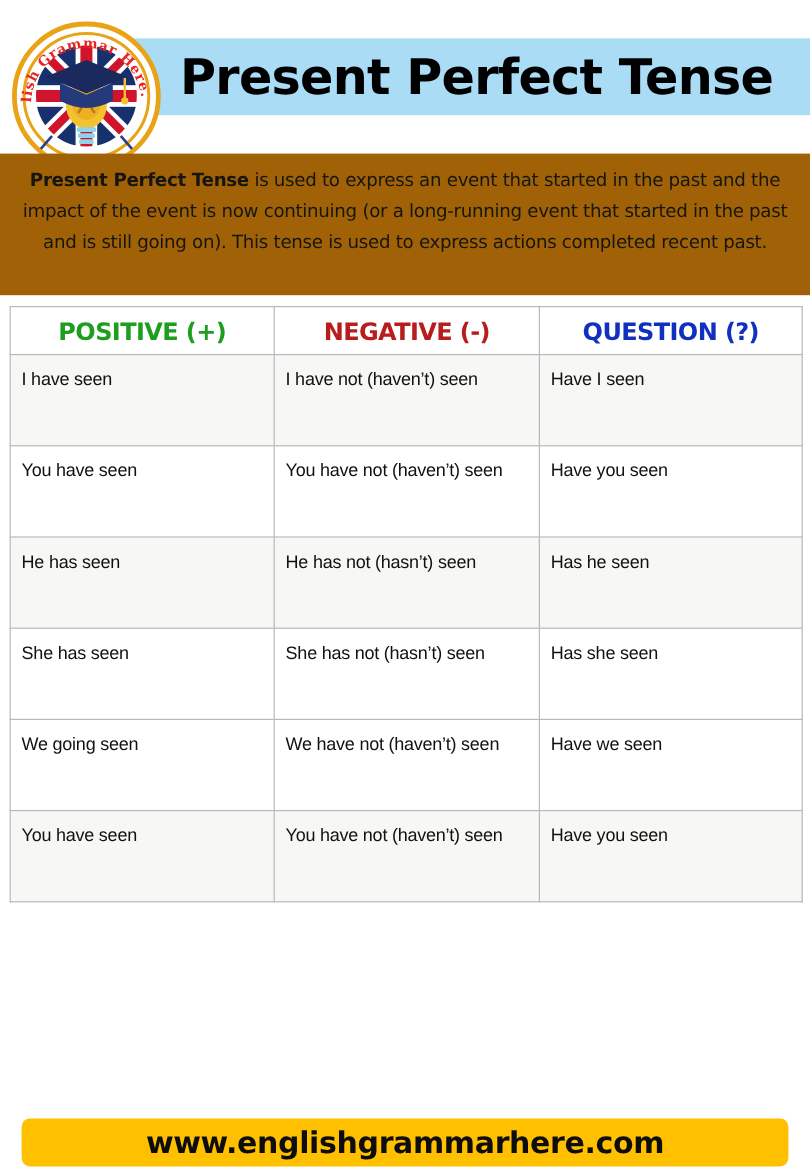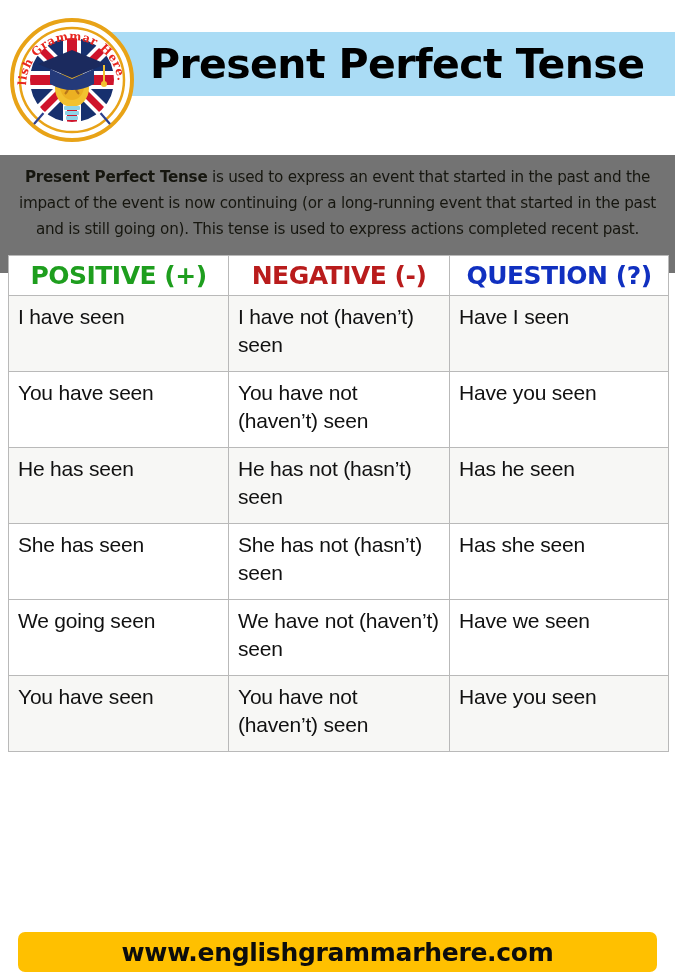--- a/index.html
+++ b/index.html
@@ -110,29 +110,29 @@
     padding: 7px 9px 6px 9px;
   }
 
   table.conj thead th {
     height: 40px;
     padding: 0;
     text-align: center;
     vertical-align: middle;
     background: #ffffff;
     font-family: "DejaVu Sans", sans-serif;
-    font-size: 25px;
+    font-size: 20px;
     font-weight: bold;
     letter-spacing: -0.5px;
   }
 
   table.conj tbody tr { height: 76px; }
   table.conj tbody td {
     font-family: "Liberation Sans", sans-serif;
-    font-size: 21px;
+    font-size: 15px;
     line-height: 28px;
     color: #111111;
     letter-spacing: -0.2px;
     background: #ffffff;
   }
   table.conj tbody tr.alt td { background: #f7f7f5; }
 
   
   .footer {
     position: absolute;
@@ -213,21 +213,21 @@
         <line x1="96" y1="49" x2="96" y2="66" stroke="#f2c230" stroke-width="2"></line>
         <circle cx="96" cy="68" r="3" fill="#f2c230"></circle>
 
         <text font-family="DejaVu Serif, serif" font-size="11.5" font-weight="bold" fill="#e8251e" letter-spacing="0.6">
           <textPath href="#ringpath" startOffset="50%" text-anchor="middle">English Grammar Here.Com</textPath>
         </text>
       </svg>
     </div>
   </div>
 
-  <div class="desc-box" style="background: #737373; margin-top: 27px;">
+  <div class="desc-box" style="background: #a16207;">
     <p class="desc-text">
       <b>Present Perfect Tense</b><span> is used to express an event that started in the past and the impact of the event is now continuing (or a long-running event that started in the past and is still going on). This tense is used to express actions completed recent past.</span>
     </p>
   </div>
 
   <div class="table-wrap">
     <table class="conj">
       <colgroup>
         <col class="c1">
           <col class="c2">

